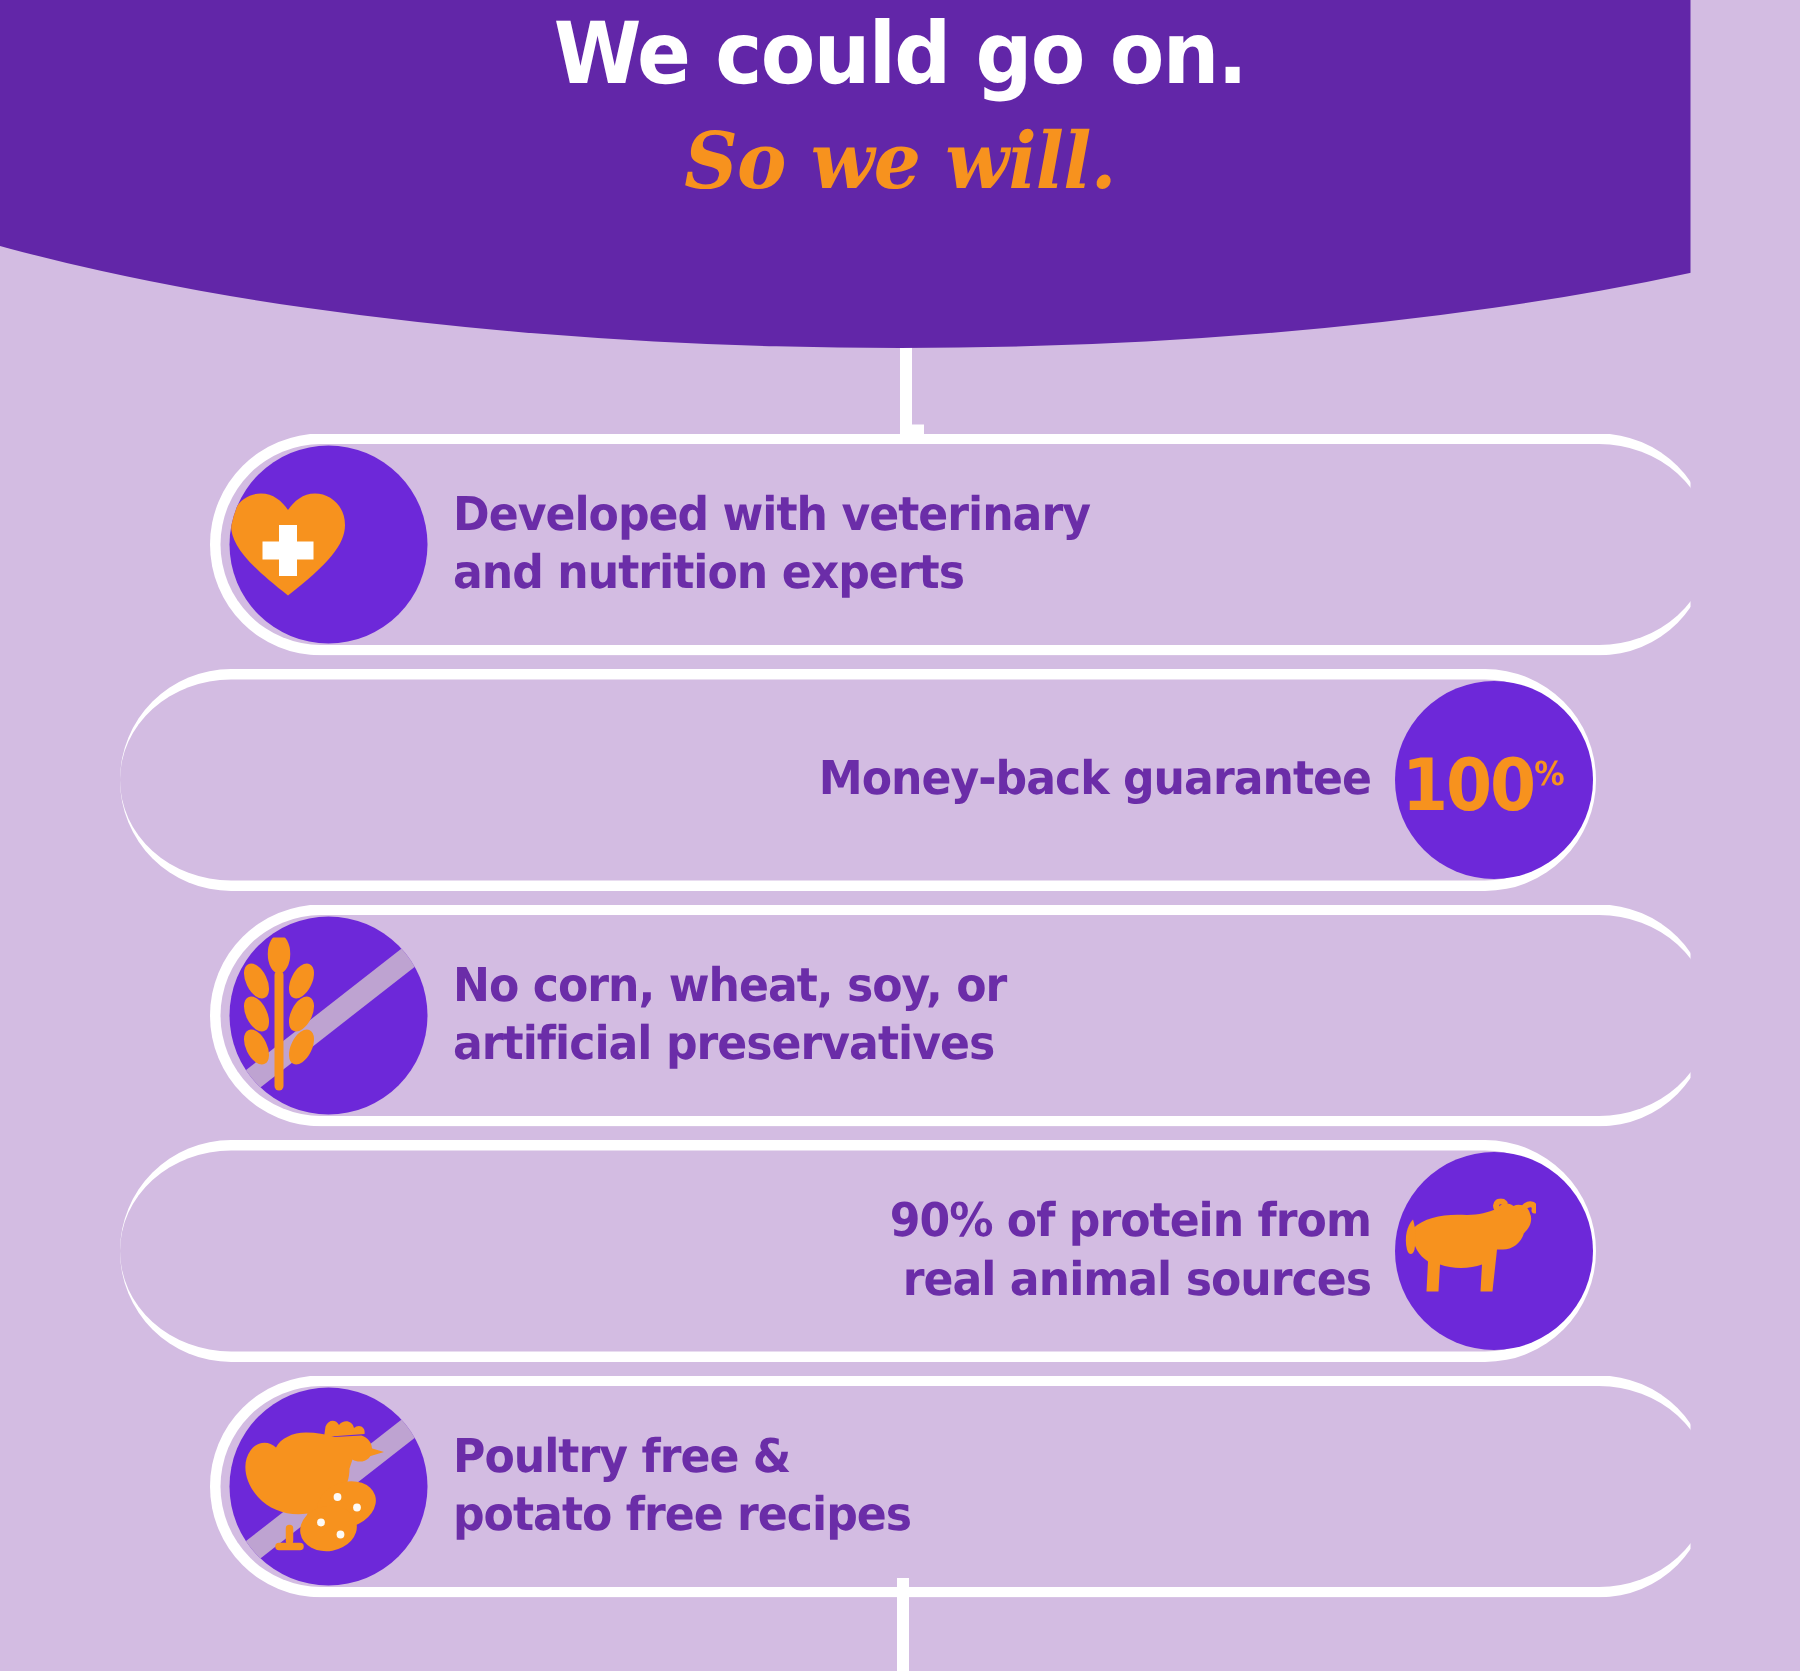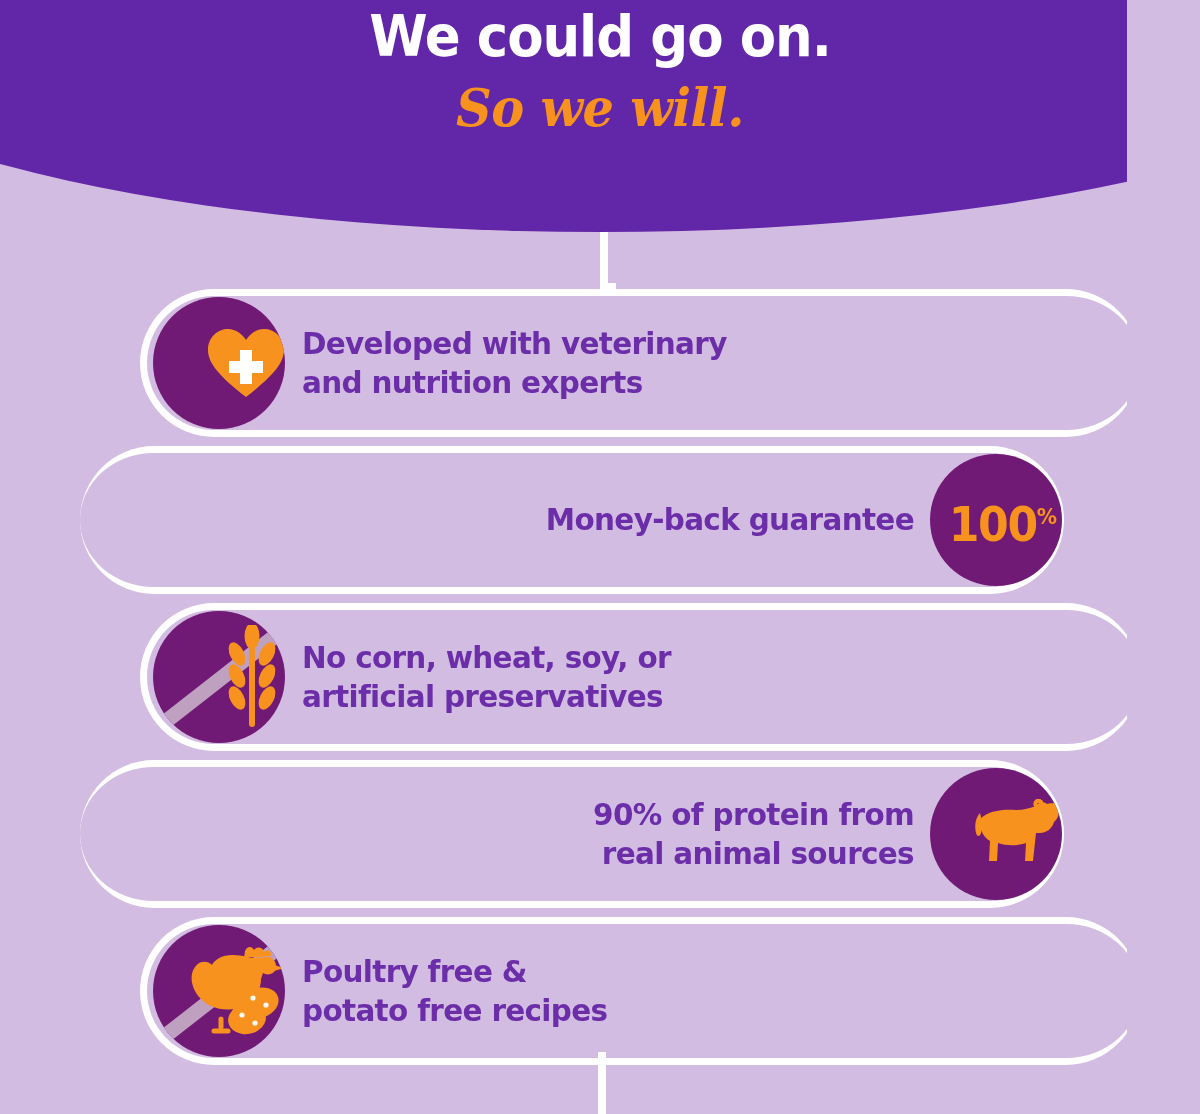--- a/index.html
+++ b/index.html
@@ -76,24 +76,24 @@
   }
   .pill-right{
     border-radius:90px;
     border-left:none;
   }
 
   
   .disc{
     position:absolute;
     border-radius:50%;
-    background:#701a75;
+    background:#6d28d9;
     z-index:3;
     overflow:hidden;
-    display:flex;align-items:center;justify-content:flex-end;
+    display:flex;align-items:center;justify-content:flex-start;
   }
   .disc svg{display:block;}
   .slash{
     position:absolute;
     left:-14%;top:46%;
     width:128%;height:11%;
     background:#cdb9cf;
     transform:rotate(-38deg);
     transform-origin:center center;
     opacity:.85;

